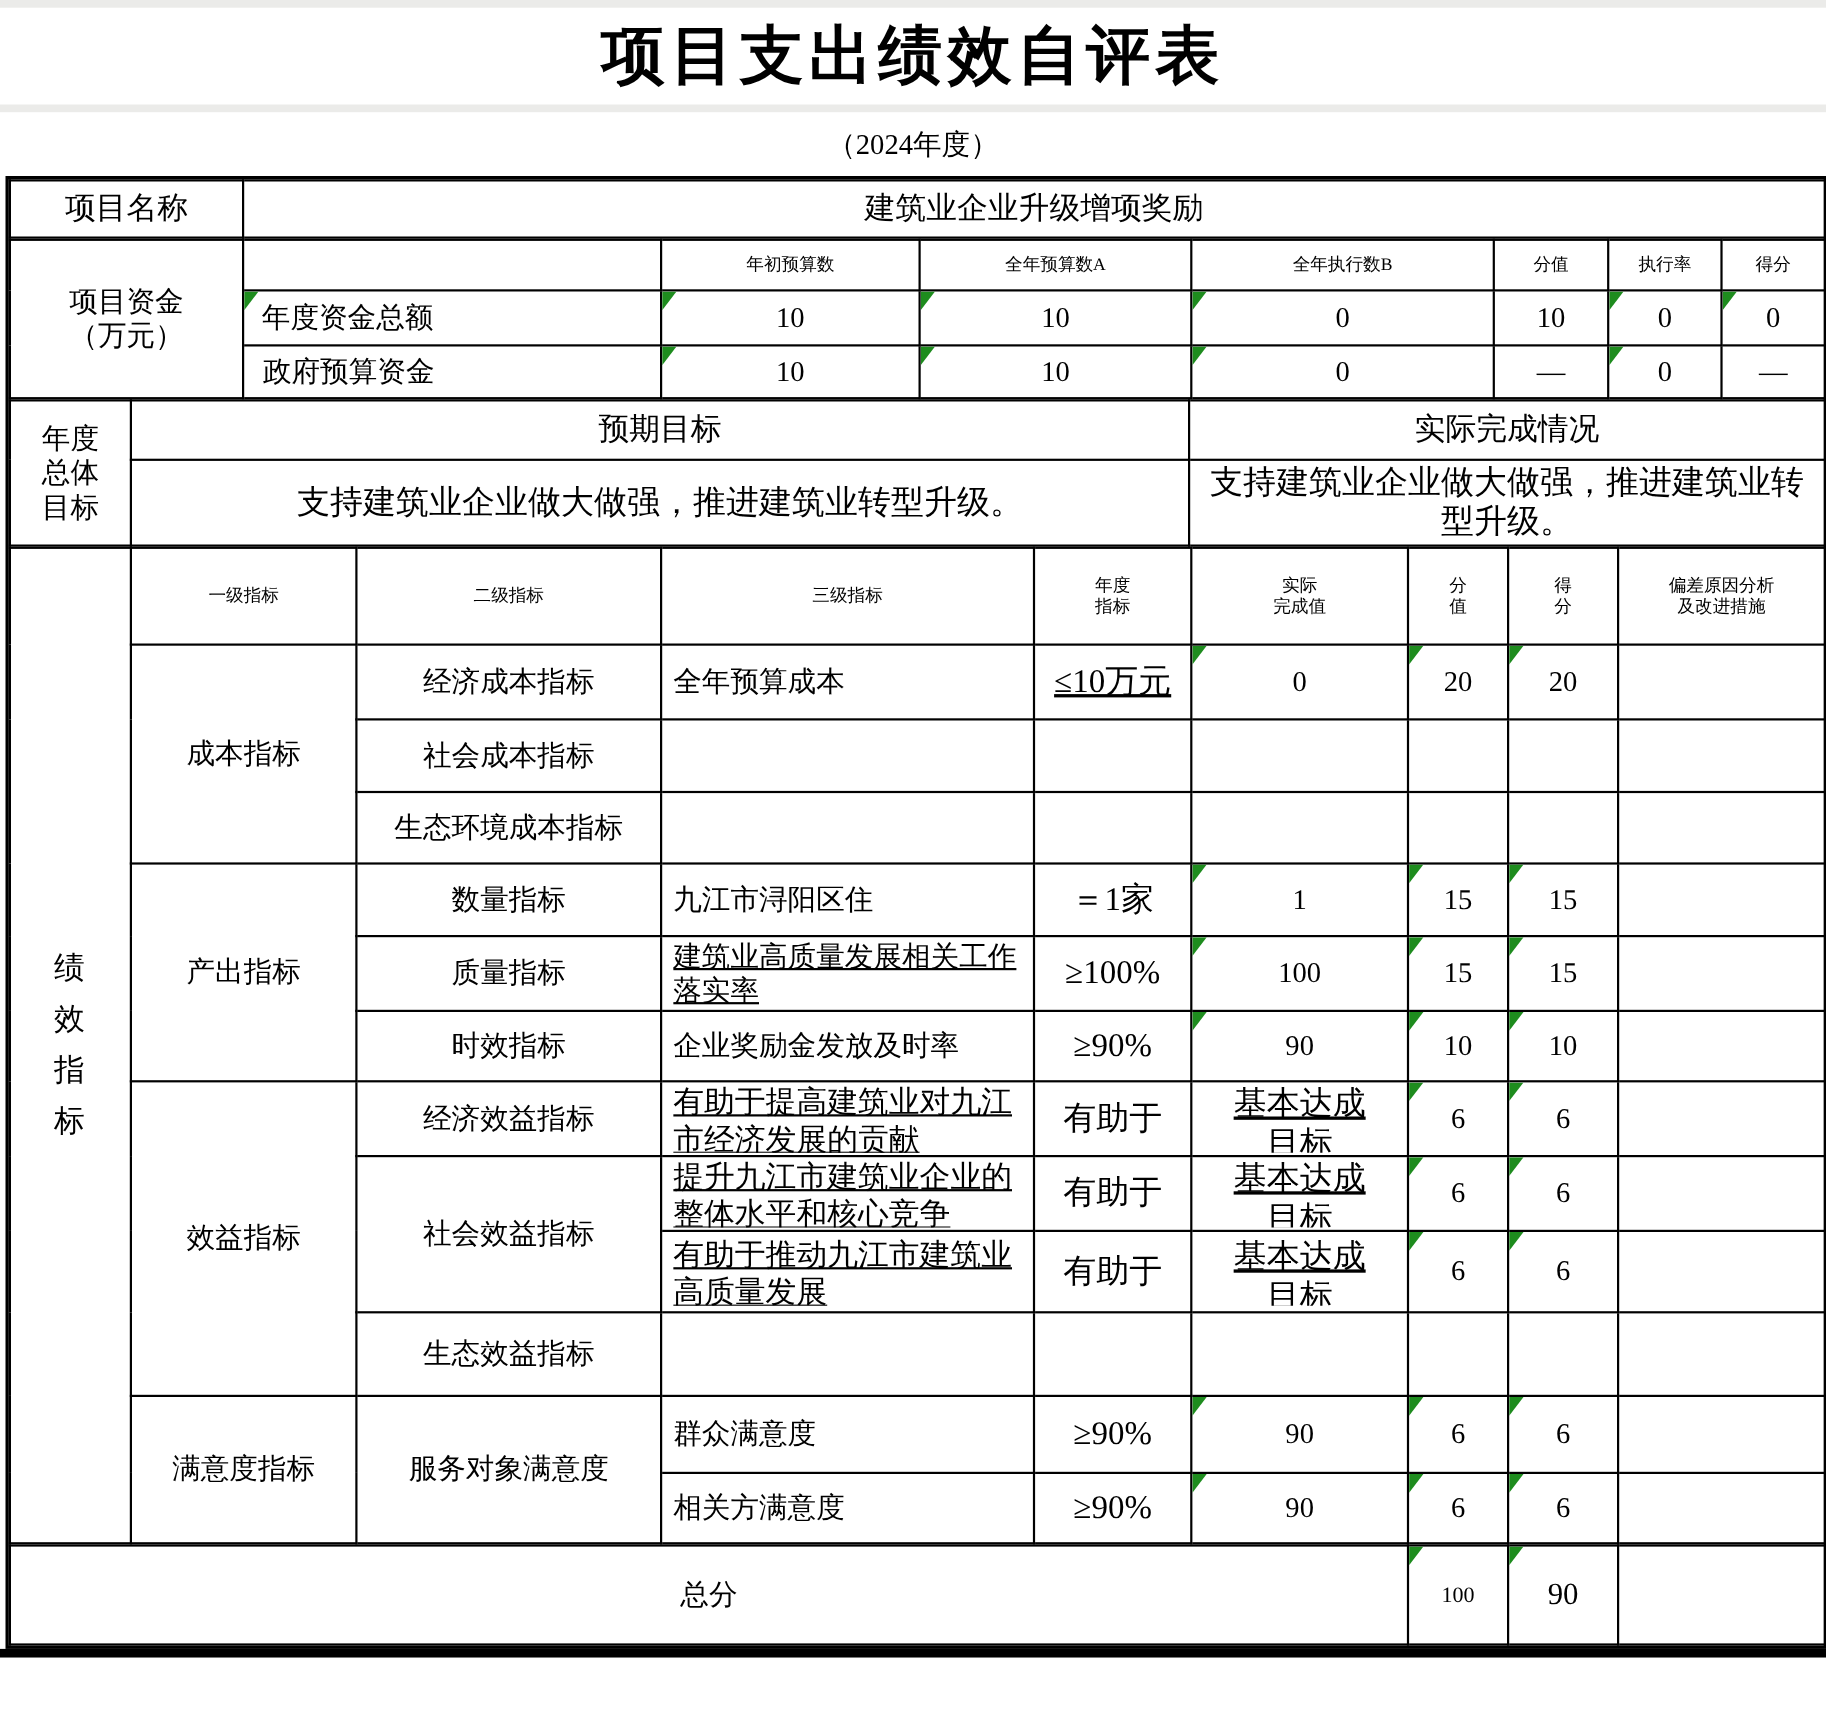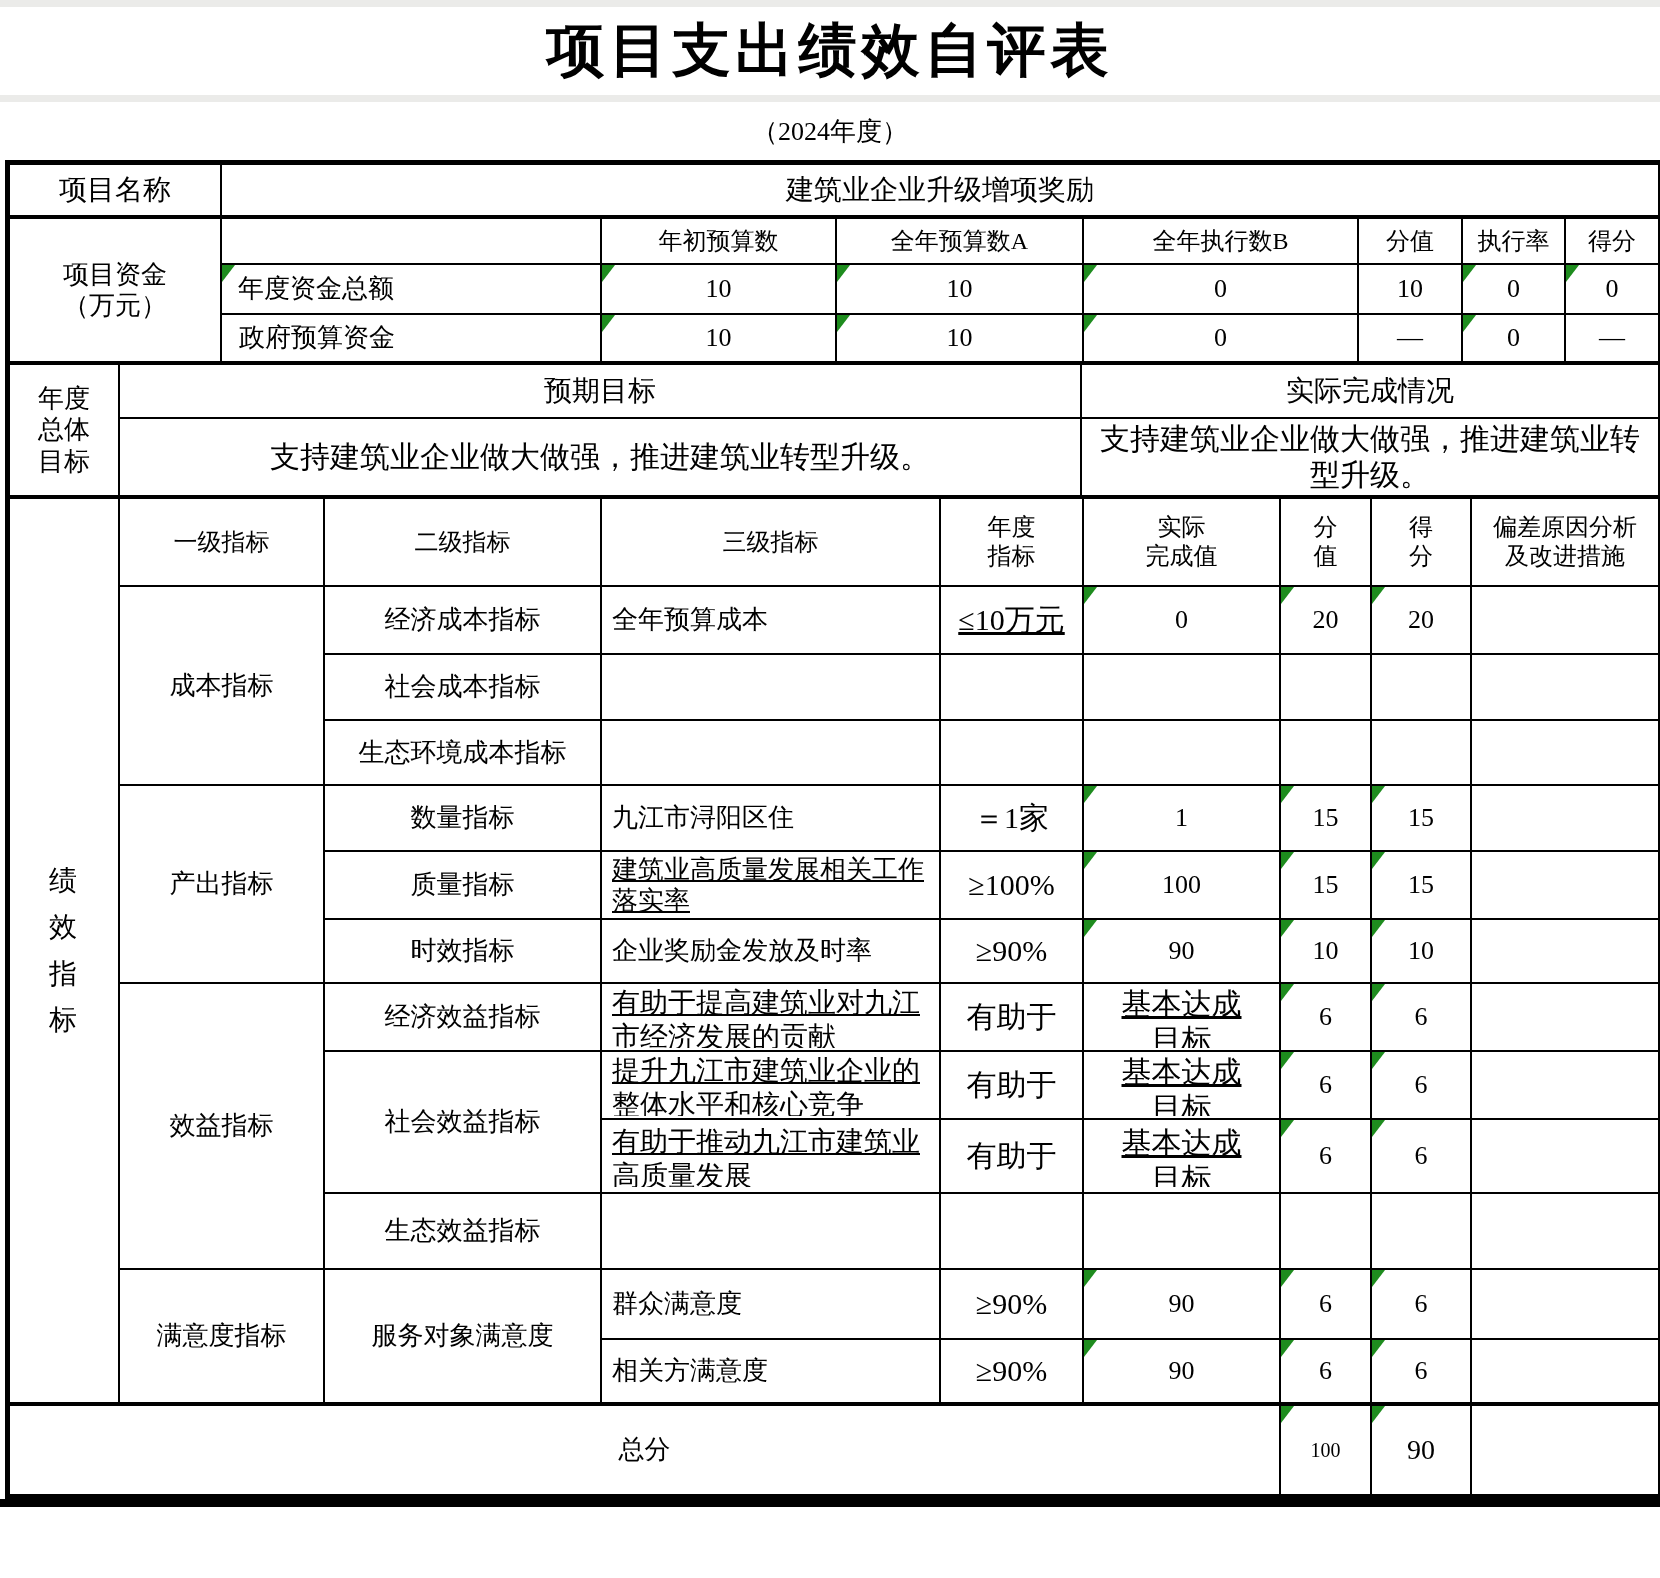--- a/index.html
+++ b/index.html
@@ -11,21 +11,21 @@
   .sheet{width:1650px;margin:0 5px;border:3px solid #000;}
   table{border-collapse:collapse;table-layout:fixed;width:1650px;}
   td{border:2px solid #000;text-align:center;vertical-align:middle;
      font-size:26px;line-height:1.2;padding:2px 4px;overflow:hidden;word-break:break-all;}
   .ml{white-space:pre-line;}
   .tl{text-align:left;padding-left:10px;}
   .big{font-size:30px;}
   .info{font-size:28px;}
   .nowrapclip{white-space:nowrap;overflow:hidden;text-align:left;padding-left:16px;}
   .vlabel{font-size:28px;line-height:1.65;letter-spacing:2px;}
-  .hdr{font-size:24px;text-align:center;}
+  .hdr{font-size:16px;text-align:center;}
   .tri{position:relative;margin-left:28px;}
   .tri::before{content:"";position:absolute;top:0;left:0;width:0;height:0;
                border-top:17px solid #1e8c1e;border-right:13px solid transparent;}
   .narrow{padding:0 30px;}
   .small{font-size:20px;}
   .score90{font-size:28px;}
   .goaltxt{font-size:30px;}
   .bottombar{height:8px;background:#000;width:1660px;}
   .clip2{max-height:62px;overflow:hidden;text-decoration:underline;}
 </style>

